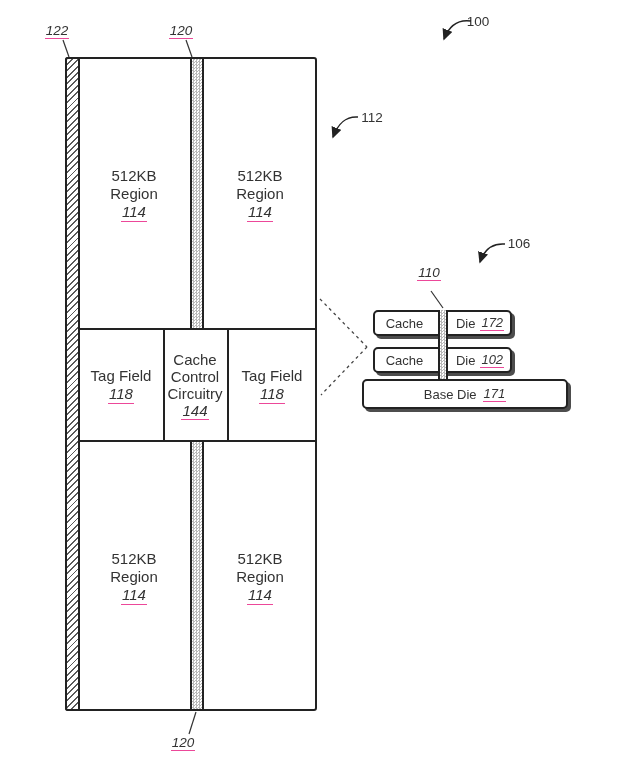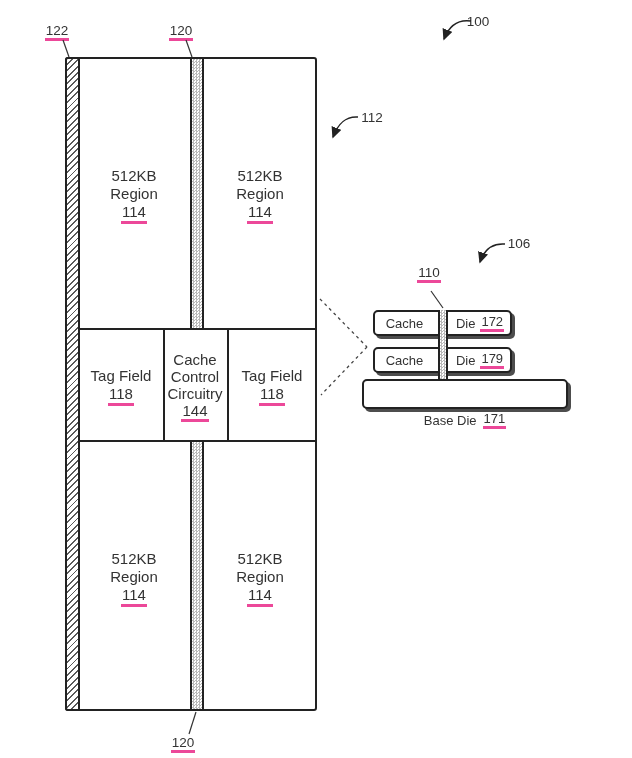--- a/index.html
+++ b/index.html
@@ -23,21 +23,21 @@
   .strip-top{left:190px;top:59px;width:14px;height:270px;}
   .strip-bottom{left:190px;top:441px;width:14px;height:268px;}
   
   .band-box{border:2px solid #222;background:#fff;z-index:3;}
   .tag-left{left:78px;top:328px;width:87px;height:114px;}
   .ctl-box{left:163px;top:328px;width:66px;height:114px;}
   .tag-right{left:227px;top:328px;width:90px;height:114px;}
   
   .txt{position:absolute;text-align:center;font-size:15px;line-height:18px;z-index:4;}
   .txt-sm{line-height:17px;}
-  .u{display:inline-block;border-bottom:3px solid #ec4899;padding:0 1px 0px 1px;}
+  .u{display:inline-block;border-bottom:1px solid #ec4899;padding:0 1px 0px 1px;font-style:italic;}
   
   .ref{position:absolute;width:34px;text-align:center;font-size:13.5px;z-index:6;}
   
   .die-box{border:2px solid #222;border-radius:5px;background:#fff;box-shadow:3px 3px 0 #4d4d4d;z-index:1;}
   .die-104{left:373px;top:310px;width:139px;height:26px;}
   .die-102{left:373px;top:347px;width:139px;height:26px;}
   .base-die{left:362px;top:379px;width:206px;height:30px;}
   .strip-110{left:438px;top:310px;width:10px;height:69px;z-index:3;}
   .cell{position:absolute;display:flex;align-items:center;justify-content:center;font-size:13px;z-index:4;gap:5px;}
   svg.overlay{position:absolute;left:0;top:0;z-index:7;pointer-events:none;}
@@ -102,23 +102,23 @@
   </div>
   <div class="cell" style="left:448px;top:310px;width:64px;height:26px;">
     <span>Die</span>
     <span class="u">172</span>
   </div>
   <div class="cell" style="left:373px;top:347px;width:63px;height:26px;">
     <span>Cache</span>
   </div>
   <div class="cell" style="left:448px;top:347px;width:64px;height:26px;">
     <span>Die</span>
-    <span class="u">179</span>
+    <span class="u">102</span>
   </div>
-  <div class="cell" style="left:362px;top:379px;width:206px;height:30px;gap:6px;margin-top:26px;">
+  <div class="cell" style="left:362px;top:379px;width:206px;height:30px;gap:6px;">
     <span>Base Die</span>
     <span class="u">171</span>
   </div>
 
   <div class="ref" style="left:40px;top:23px;"><span class="u">122</span></div>
   <div class="ref" style="left:164px;top:23px;"><span class="u">120</span></div>
   <div class="ref" style="left:461px;top:14px;"><span>100</span></div>
   <div class="ref" style="left:355px;top:110px;"><span>112</span></div>
   <div class="ref" style="left:502px;top:236px;"><span>106</span></div>
   <div class="ref" style="left:412px;top:265px;"><span class="u">110</span></div>

